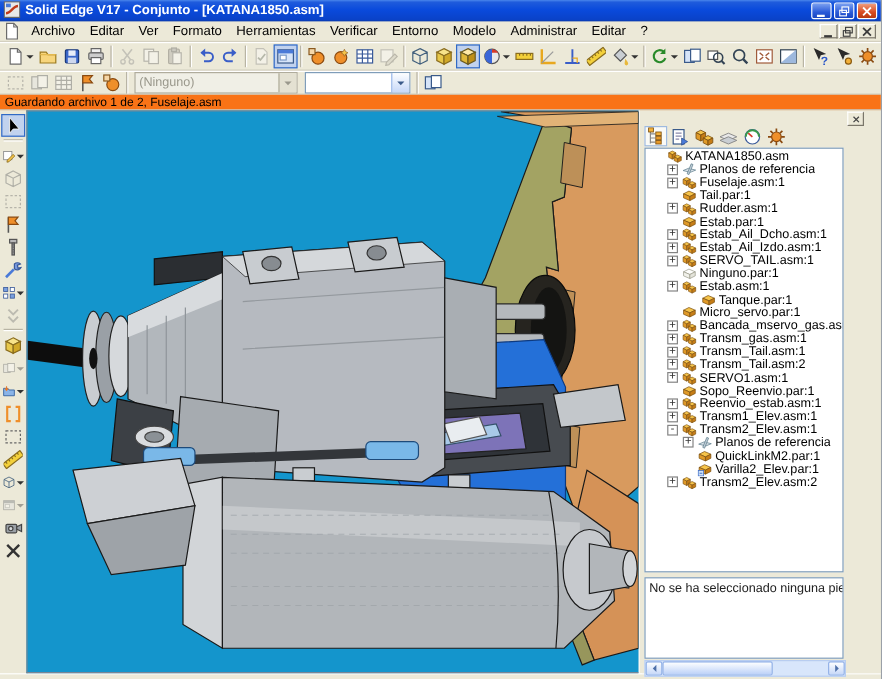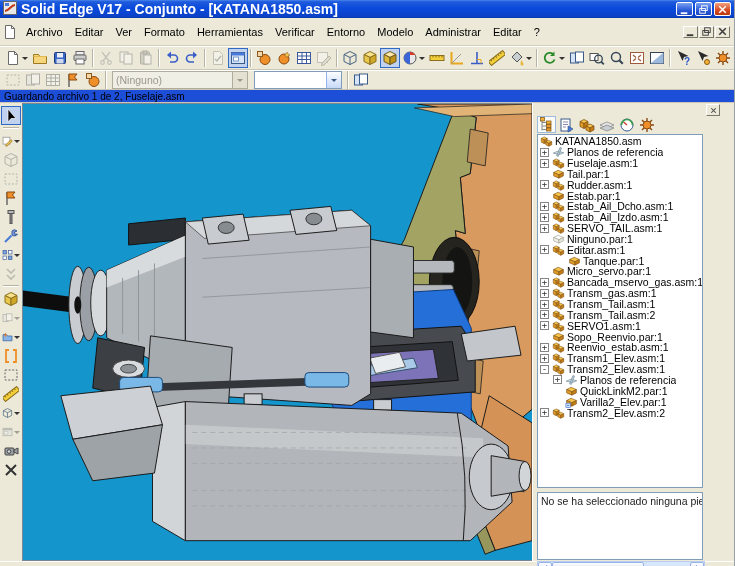--- a/index.html
+++ b/index.html
@@ -2,28 +2,28 @@
 <html><head>
 <meta charset="utf-8">
 <style>
   * { box-sizing: border-box; margin:0; padding:0; }
   body { width:735px; height:566px; overflow:hidden; font-family:"Liberation Sans",sans-serif; background:#ece9d8; }
   .window { width:735px; height:566px; display:flex; flex-direction:column; border-right:1px solid #9aa0a8; }
 
   
   .titlebar { height:18px; flex:none; display:flex; align-items:center; gap:4px; padding:0 3px;
     background:linear-gradient(180deg,#4a86ec 0%,#1f5bdc 10%,#0a4adc 45%,#0a42c8 90%,#0838a8 100%);
-    color:#fff; font-size:14px; font-weight:bold; white-space:nowrap; }
+    color:#fff; font-size:11px; font-weight:bold; white-space:nowrap; }
   .title-buttons { margin-left:auto; display:flex; gap:2px; }
   .tb-btn { width:17px; height:14px; border:1px solid #fff; border-radius:2px;
     background:linear-gradient(180deg,#7ba0f0,#2a5ad8 60%,#1a46c0); display:flex; align-items:center; justify-content:center; color:#fff; }
   .tb-btn.close { background:linear-gradient(180deg,#f0a080,#d84a20 60%,#b83a10); }
 
   
-  .menubar { height:28px; flex:none; display:flex; align-items:center; background:#ece9d8; font-size:11px;
+  .menubar { height:17px; flex:none; display:flex; align-items:center; background:#ece9d8; font-size:11px;
     border-bottom:1px solid #d4d0c0; padding:0 2px; }
   .menu-item { padding:0 6px; height:100%; display:flex; align-items:center; color:#000; cursor:default; }
   .mdi-buttons { margin-left:auto; display:flex; gap:1px; padding-right:2px; }
   .mdi-btn { width:15px; height:12px; border:1px solid; border-color:#fff #7a766a #7a766a #fff; background:#ece9d8;
     display:flex; align-items:center; justify-content:center; color:#3a3a3a; }
 
   
   .toolbar { height:24px; flex:none; display:flex; align-items:center; background:#ece9d8; padding:1px 3px;
     border-top:1px solid #fff; border-bottom:1px solid #cbc7b8; }
   .toolbar2 { height:20px; }
@@ -36,41 +36,41 @@
   .combo { height:18px; display:flex; align-items:center; font-size:10.5px; border:1px solid #7f9db9; background:#fff; position:relative; margin:0 3px; flex:none; }
   .combo .cval { flex:1; padding:0 3px; overflow:hidden; white-space:nowrap; }
   .combo .cbtn { width:15px; height:100%; flex:none; display:flex; align-items:center; justify-content:center;
     background:linear-gradient(180deg,#fdfeff,#c7d8f8); border-left:1px solid #95b3e8; }
   .combo .cbtn i { width:0; height:0; border:3.5px solid transparent; border-top-color:#3a5a8a; margin-top:3px; }
   .combo.disabled { background:#f0efe6; color:#9a988c; border-color:#b0ac9c; }
   .combo.disabled .cbtn { background:#e4e1d2; border-left-color:#b0ac9c; }
   .combo.disabled .cbtn i { border-top-color:#9a988c; }
 
   
-  .progressbar { height:13px; flex:none; background:#1d4ed8; font-size:10px; padding-left:4px; display:flex; align-items:center;
+  .progressbar { height:13px; flex:none; background:#f97316; font-size:10px; padding-left:4px; display:flex; align-items:center;
     border-bottom:1px solid #cbc7b8; }
 
   
   .main { flex:1; display:flex; min-height:0; }
   .left-toolbar { width:22px; flex:none; background:#ece9d8; display:flex; flex-direction:column; align-items:center; padding-top:3px; }
   .left-toolbar .tbtn { height:19px; width:20px; padding:0; }
   .lsep { height:2px; width:16px; margin:2px 0; border-top:1px solid #b8b4a4; border-bottom:1px solid #fff; flex:none; }
   .viewport { flex:1; position:relative; background:#1495cc; border:1px solid #7a8694; border-right:none; min-width:0; }
   .viewport svg { display:block; width:100%; height:100%; }
   .splitter { width:3px; flex:none; background:#ece9d8; border-left:1px solid #fff; }
 
   
   .edgebar { width:199px; flex:none; position:relative; background:#ece9d8; font-size:10.5px; }
   .eb-close { position:absolute; top:1px; right:14px; width:14px; height:12px; border:1px solid; border-color:#fff #7a766a #7a766a #fff;
     background:#ece9d8; display:flex; align-items:center; justify-content:center; color:#444; font-size:8px; line-height:8px; }
   .eb-tabs { position:absolute; top:13px; left:2px; display:flex; gap:1px; }
   .etab { width:19px; height:17px; display:flex; align-items:center; justify-content:center; border:1px solid transparent; }
   .etab.selected { border:1px solid #9ebadf; background:#fafaf6; }
   .treebox { position:absolute; left:2px; top:31px; width:166px; height:354px; background:#fff; border:1px solid #7f9db9; overflow:hidden; padding-top:1px; }
-  .trow { height:10.85px; display:flex; align-items:center; white-space:nowrap; }
+  .trow { height:10.85px; display:flex; align-items:center; white-space:nowrap;margin-left:16px; }
   .exp { width:9px; height:9px; flex:none; border:1px solid #848484; background:#fff; color:#333; font-size:9px; line-height:7px;
     text-align:center; margin-right:3px; font-family:"DejaVu Sans Mono",monospace; }
   .expspace { width:12px; flex:none; }
   .ticon { width:15px; height:11px; flex:none; display:flex; align-items:center; }
   .tlabel { font-size:10.5px; color:#000; overflow:hidden; }
   .msgbox { position:absolute; left:2px; top:389px; width:166px; height:68px; background:#fff; border:1px solid #7f9db9;
     padding:2px 3px; white-space:nowrap; overflow:hidden; color:#222; }
   .hscroll { position:absolute; left:2px; top:458px; width:168px; height:14px; background:#d8e6fb; display:flex; border:1px solid #b8cdf0; }
   .harrow { width:14px; height:100%; flex:none; background:linear-gradient(180deg,#fdfeff,#c7d8f8); border:1px solid #95b3e8; border-radius:2px;
     display:flex; align-items:center; justify-content:center; }
@@ -837,21 +837,21 @@
             <span class="ticon">
               <svg width="13" height="12" viewBox="0 0 16 16">
                 <path d="M1 4.5L5 2.5l4 2-4 2z" fill="#f6c44a" stroke="#7a4f10" stroke-width=".7"></path>
                 <path d="M1 4.5v5l4 2v-5z" fill="#e09a28" stroke="#7a4f10" stroke-width=".7"></path>
                 <path d="M9 4.5v5l-4 2v-5z" fill="#c67d16" stroke="#7a4f10" stroke-width=".7"></path>
                 <path d="M7 9l4-2 4 2-4 2z" fill="#f6c44a" stroke="#7a4f10" stroke-width=".7"></path>
                 <path d="M7 9v4l4 2v-4z" fill="#e09a28" stroke="#7a4f10" stroke-width=".7"></path>
                 <path d="M15 9v4l-4 2v-4z" fill="#c67d16" stroke="#7a4f10" stroke-width=".7"></path>
               </svg>
             </span>
-            <span class="tlabel">Editar.asm:1</span>
+            <span class="tlabel">Estab.asm:1</span>
           </div>
           <div class="trow" style="padding-left: 18px;">
             <span class="expspace"></span>
             <span class="ticon">
               <svg width="13" height="12" viewBox="0 0 16 16">
                 <path d="M1.5 6l6-3 7 3-6 3z" fill="#f6c44a" stroke="#7a4f10" stroke-width=".8"></path>
                 <path d="M1.5 6l7 3v4.5l-7-3z" fill="#e09a28" stroke="#7a4f10" stroke-width=".8"></path>
                 <path d="M8.5 9l6-3v4.5l-6 3z" fill="#c67d16" stroke="#7a4f10" stroke-width=".8"></path>
               </svg>
             </span>

